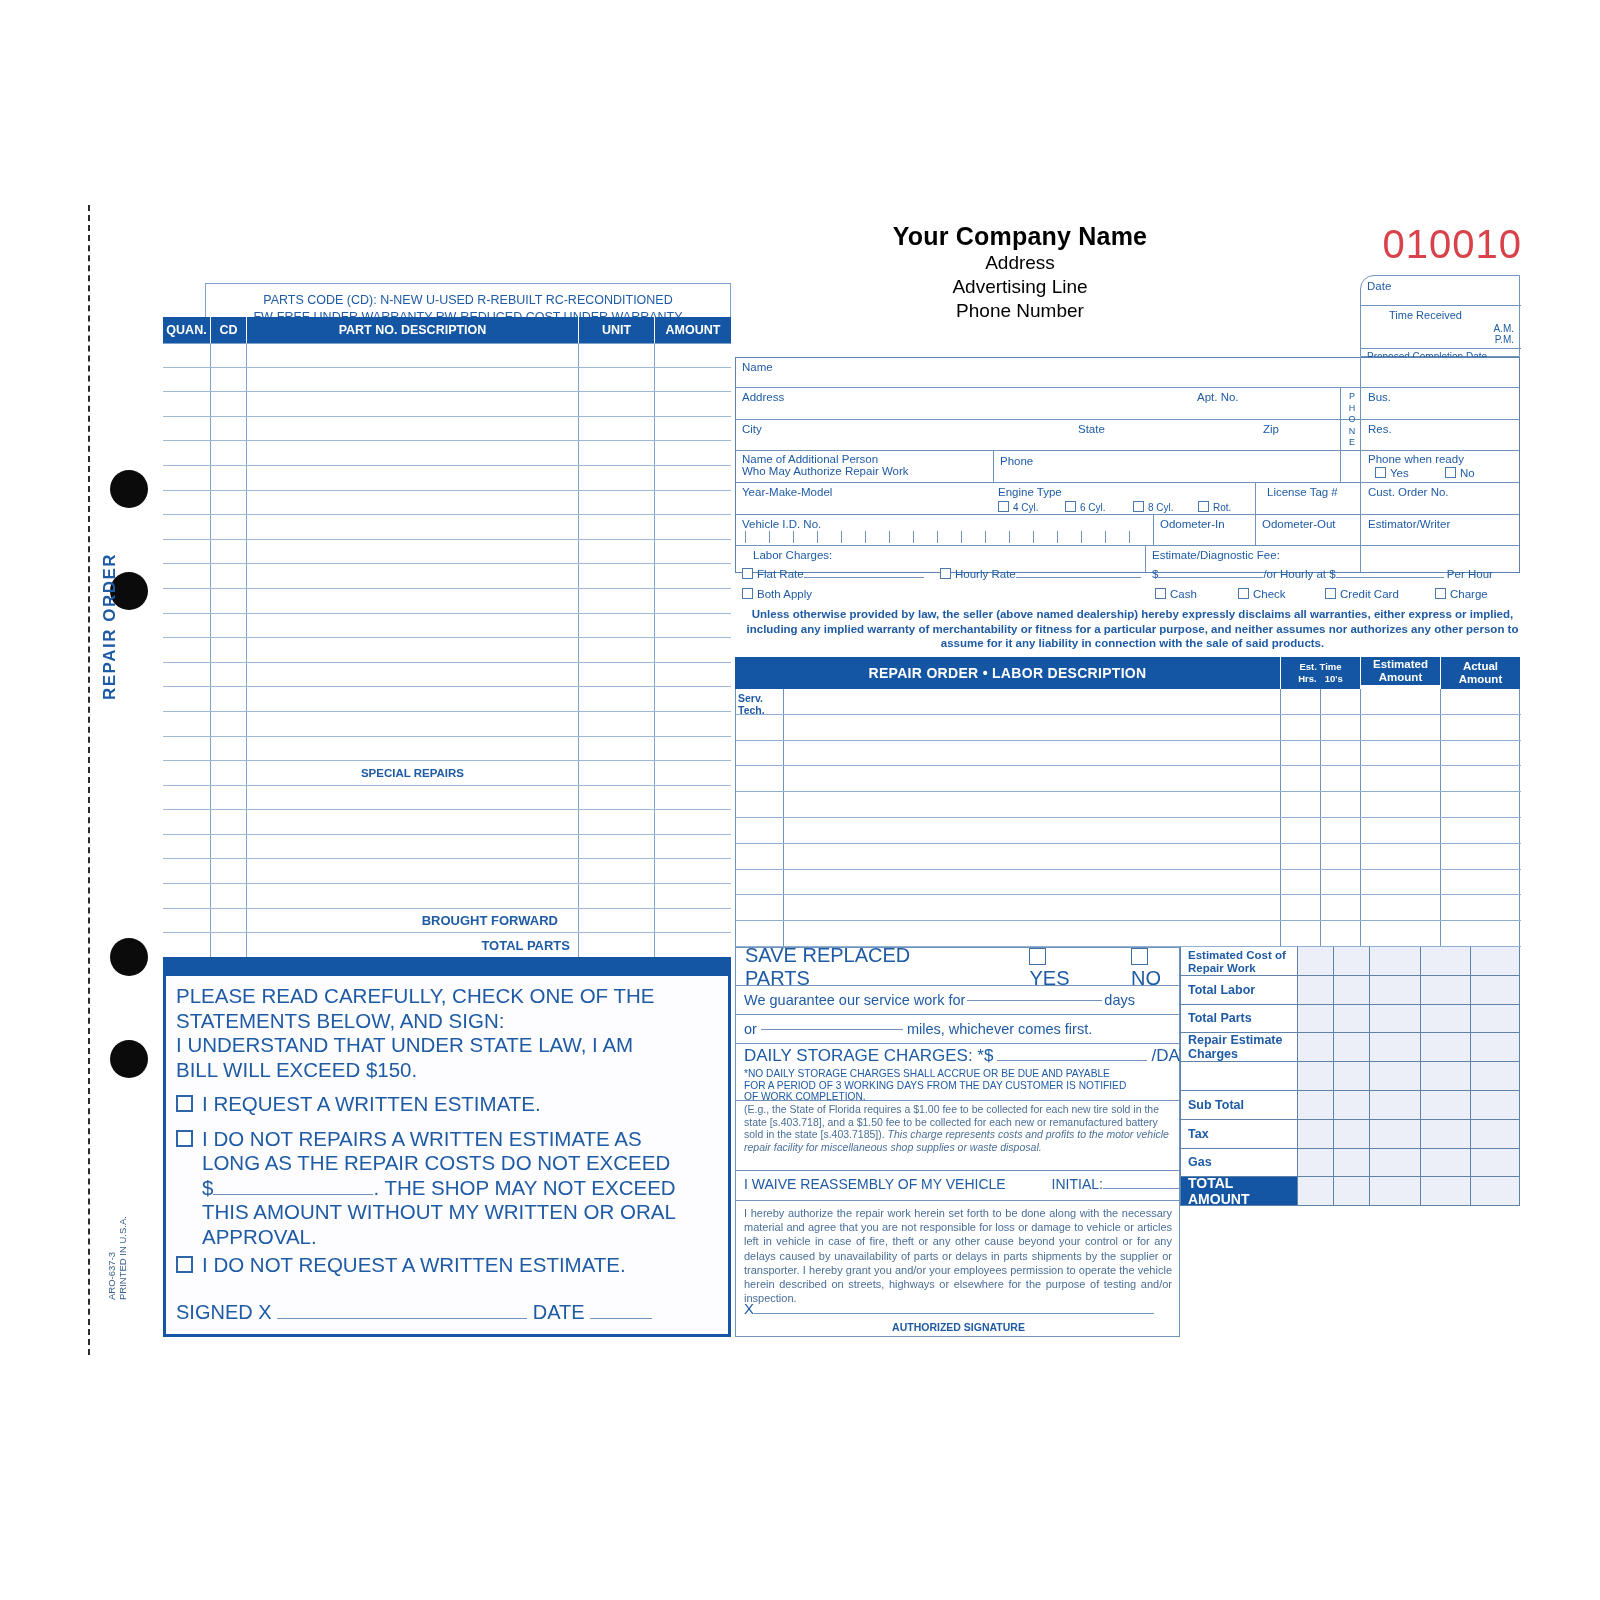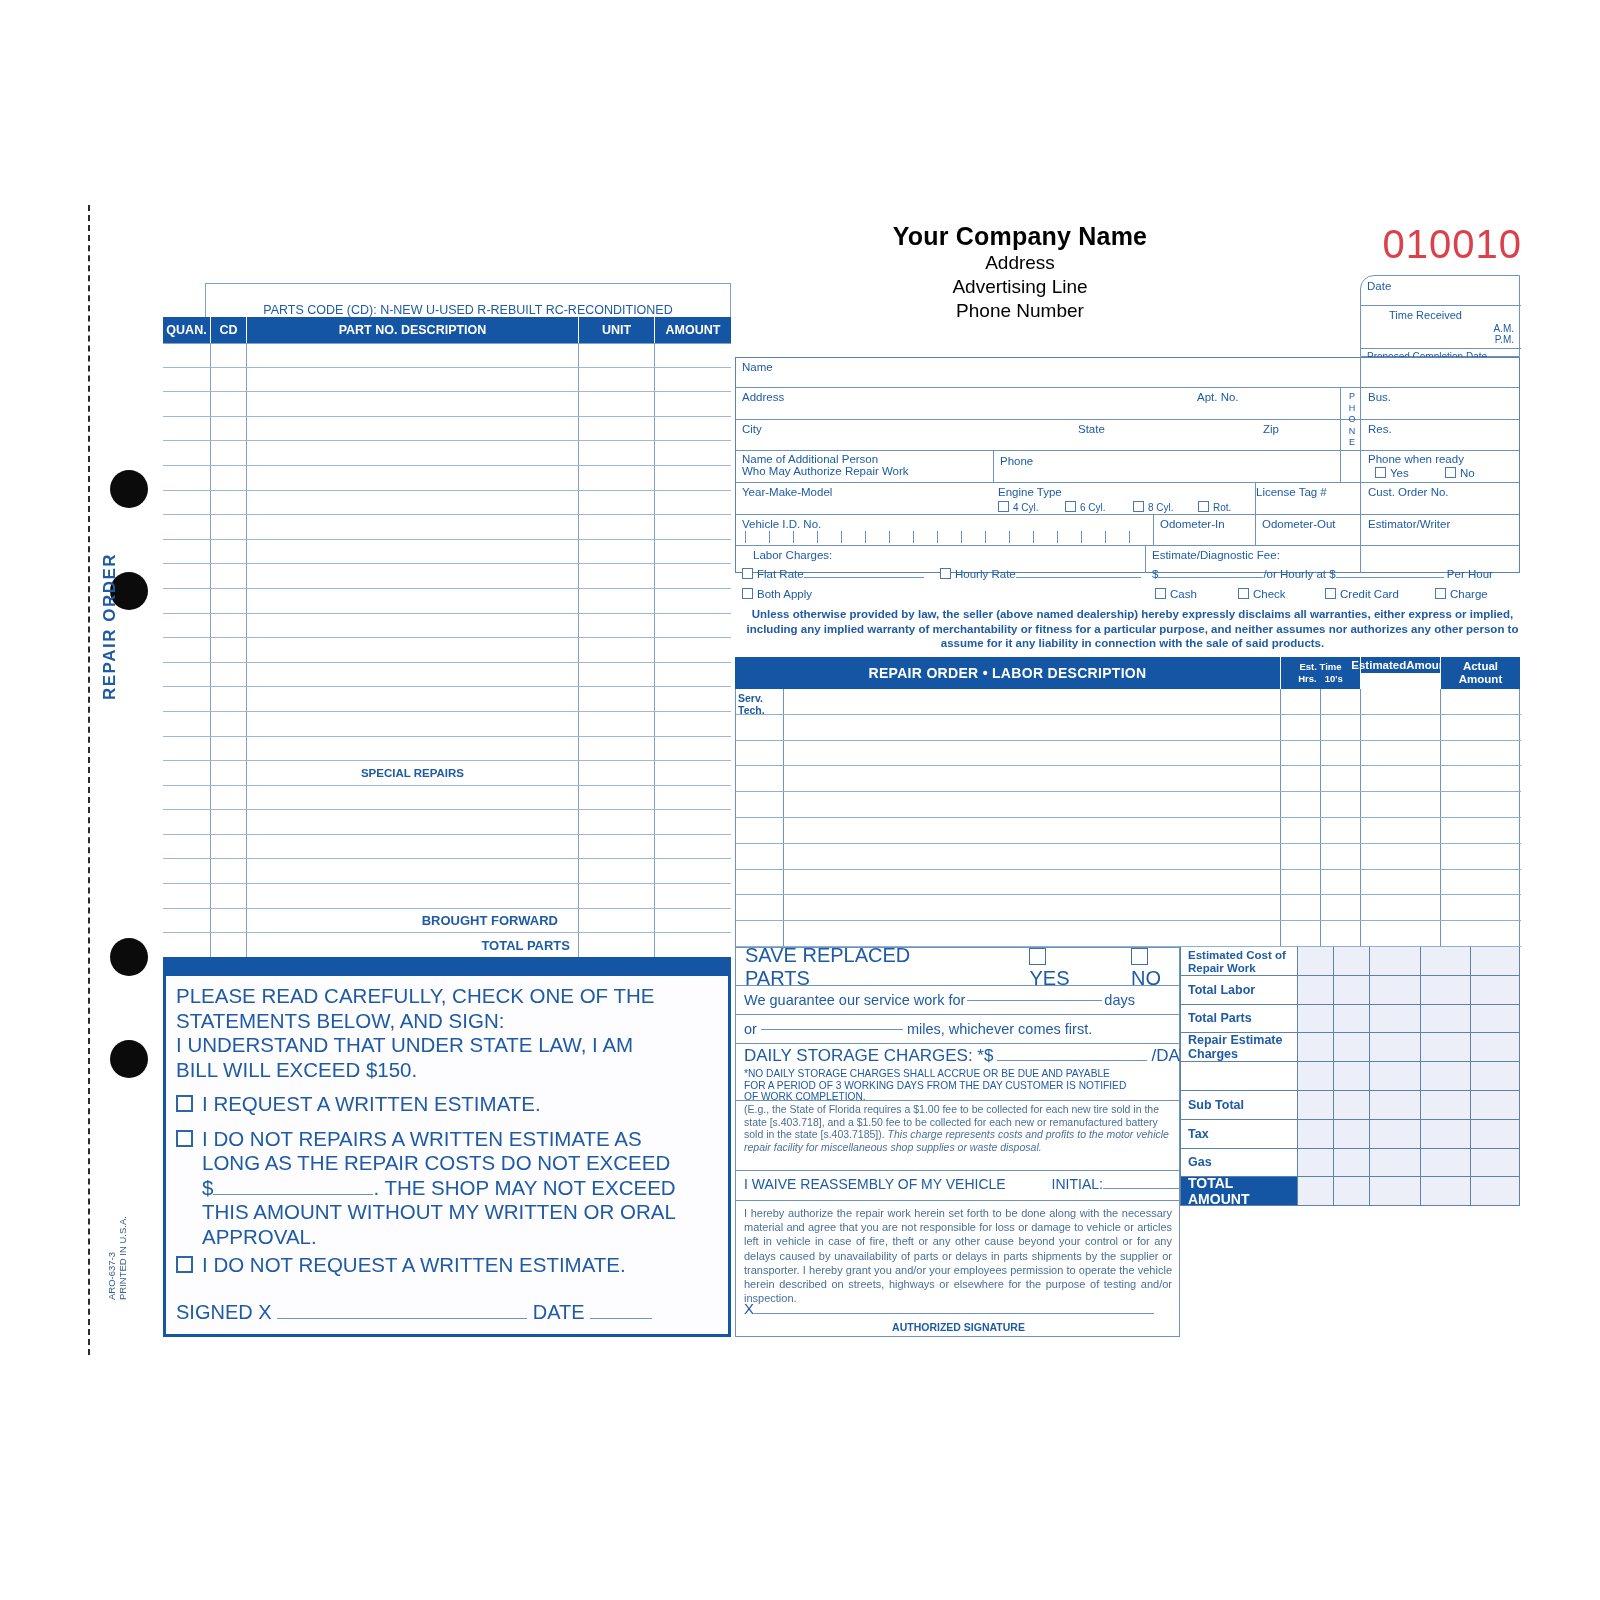--- a/index.html
+++ b/index.html
@@ -72,21 +72,21 @@
     border:1.6px solid #3f6fa5; background:#fff; vertical-align:-3px;
     margin-right:6px;
   }
   .ul { border-bottom:1px solid #6f93bb; display:inline-block; }
 
   
   #partsWrap { position:absolute; left:163px; top:283px; width:568px; height:675px; }
   #partsNote {
     position:absolute; left:42px; top:0; width:526px; height:47px;
     border:1px solid #7fa3c8; font-size:12.5px; color:#1f5ba5;
-    text-align:center; line-height:16.5px; padding-top:18px;
+    text-align:center; line-height:16.5px; padding-top:8px;
   }
   #partsHeadRow {
     position:absolute; left:0; top:34px; width:568px; height:26px;
     display:flex; background:#1456a3; color:#fff; font-size:12.5px; font-weight:bold;
   }
   #partsHeadRow .c { display:flex; align-items:center; justify-content:center; border-right:1.5px solid #fff; }
   #partsGrid { position:absolute; left:0; top:60px; width:568px; height:615px; }
   .pRow { position:relative; width:568px; height:24.6px; border-bottom:1px solid #9cb8d6; display:flex; }
   .pRow .c { border-right:1px solid #7fa3c8; height:100%; position:relative; }
   .pRow .c.desc { display:flex; align-items:center; justify-content:center; }
@@ -443,21 +443,21 @@
     </div>
     <div class="lbl sm" style="left:330px;top:226px;">
       <span class="cb"></span><span>6 Cyl.</span>
     </div>
     <div class="lbl sm" style="left:398px;top:226px;">
       <span class="cb"></span><span>8 Cyl.</span>
     </div>
     <div class="lbl sm" style="left:463px;top:226px;">
       <span class="cb"></span><span>Rot.</span>
     </div>
-    <div class="lbl" style="left:521px;top:211px;">License Tag #</div>
+    <div class="lbl" style="left:532px;top:211px;">License Tag #</div>
     <div class="lbl" style="left:633px;top:211px;">Cust. Order No.</div>
 
     <div class="lbl" style="left:7px;top:243px;">Vehicle I.D. No.</div>
     <div id="vinTicks" style="position:absolute;left:10px;top:256px;width:400px;height:12px;">
         <div style="position: absolute; left: 0px; top: 0px; width: 1px; height: 12px; background: rgb(111, 147, 187);"></div>
         <div style="position: absolute; left: 24px; top: 0px; width: 1px; height: 12px; background: rgb(111, 147, 187);"></div>
         <div style="position: absolute; left: 48px; top: 0px; width: 1px; height: 12px; background: rgb(111, 147, 187);"></div>
         <div style="position: absolute; left: 72px; top: 0px; width: 1px; height: 12px; background: rgb(111, 147, 187);"></div>
         <div style="position: absolute; left: 96px; top: 0px; width: 1px; height: 12px; background: rgb(111, 147, 187);"></div>
         <div style="position: absolute; left: 120px; top: 0px; width: 1px; height: 12px; background: rgb(111, 147, 187);"></div>
@@ -509,21 +509,21 @@
 
   <div id="laborWrap">
     <div id="laborHead">
       <div class="bar" style="position:relative;width:545px;height:32px;font-size:14px;letter-spacing:.3px;">REPAIR ORDER  •  LABOR DESCRIPTION</div>
       <div class="bar" style="position:relative;width:80px;height:32px;flex-direction:column;font-size:9.5px;line-height:12px;border-left:1.5px solid #fff;">
         <span>Est. Time</span>
         <span>
           <span>Hrs.</span>&nbsp;&nbsp;&nbsp;<span>10's</span>
         </span>
       </div>
-      <div class="bar" style="position:relative;width:80px;height:16px;flex-direction:row;font-size:11.5px;line-height:13px;border-left:1.5px solid #fff;">
+      <div class="bar" style="position:relative;width:80px;height:28px;flex-direction:column;font-size:11.5px;line-height:13px;border-left:1.5px solid #fff;">
         <span>Estimated</span>
         <span>Amount</span>
       </div>
       <div class="bar" style="position:relative;width:80px;height:32px;flex-direction:column;font-size:11.5px;line-height:13px;border-left:1.5px solid #fff;">
         <span>Actual</span>
         <span>Amount</span>
       </div>
     </div>
     <div id="laborRows" style="border-left: 1px solid rgb(111, 147, 187); border-right: 1px solid rgb(111, 147, 187);">
         <div class="lRow">

